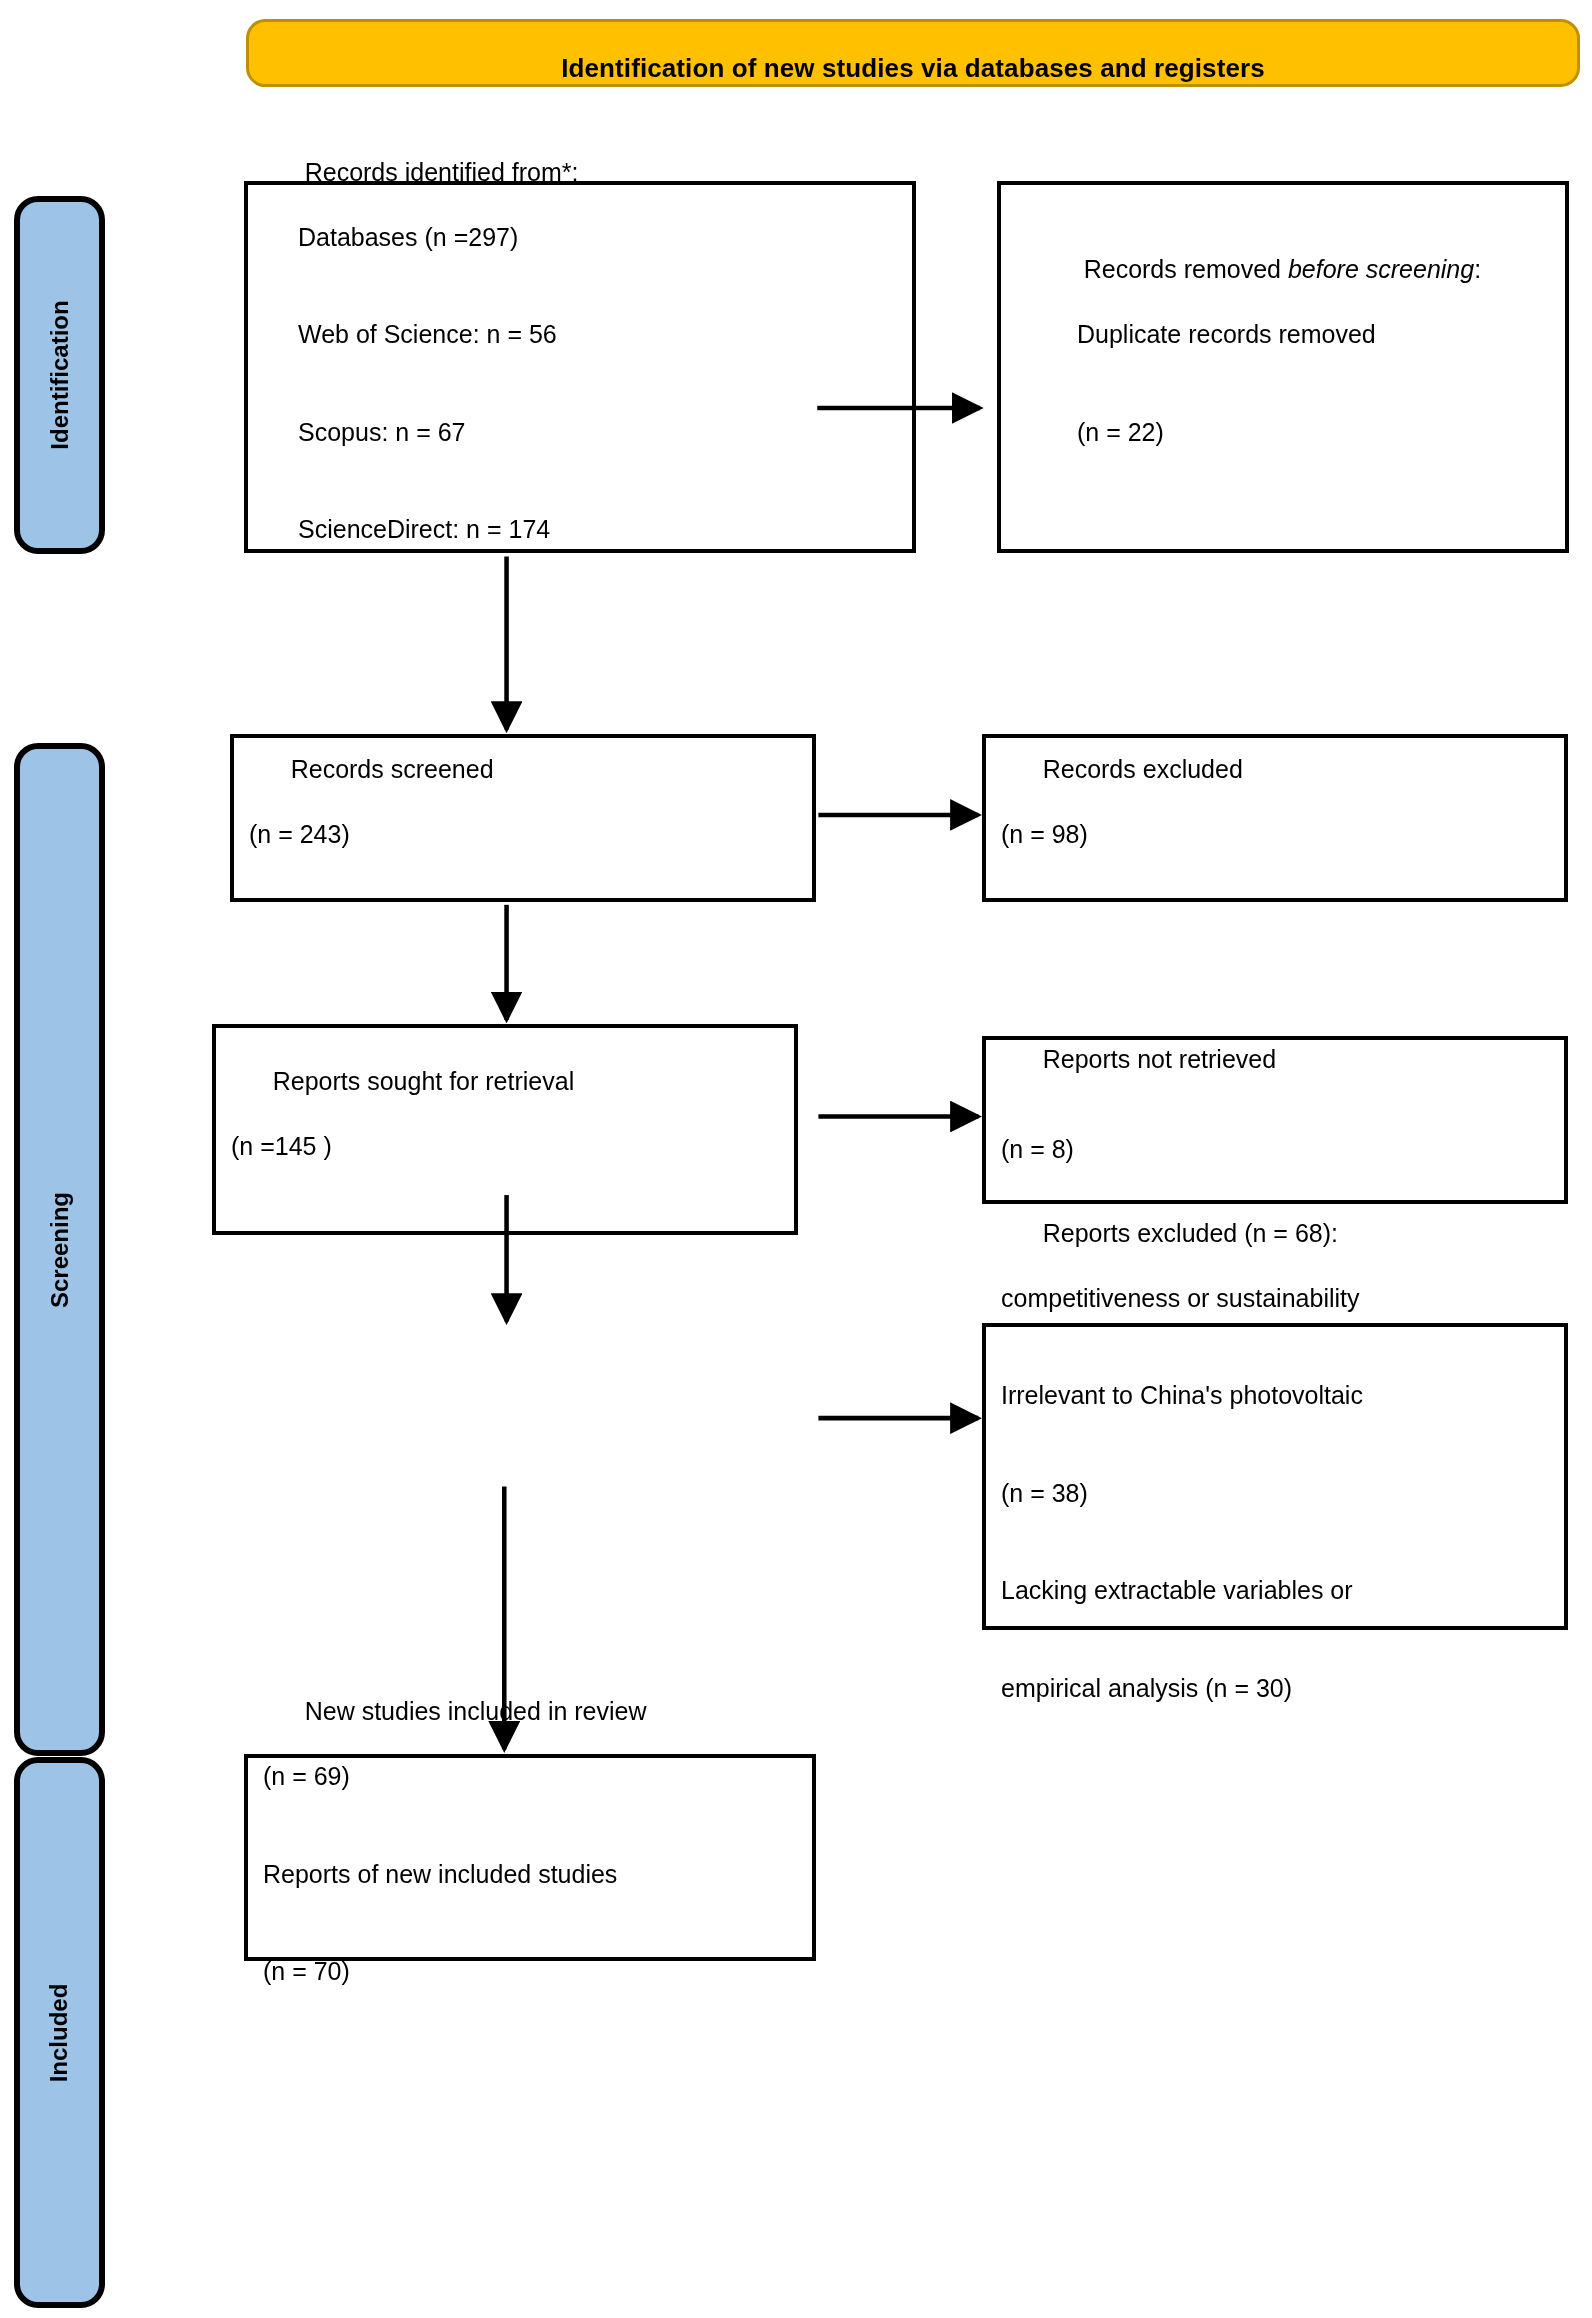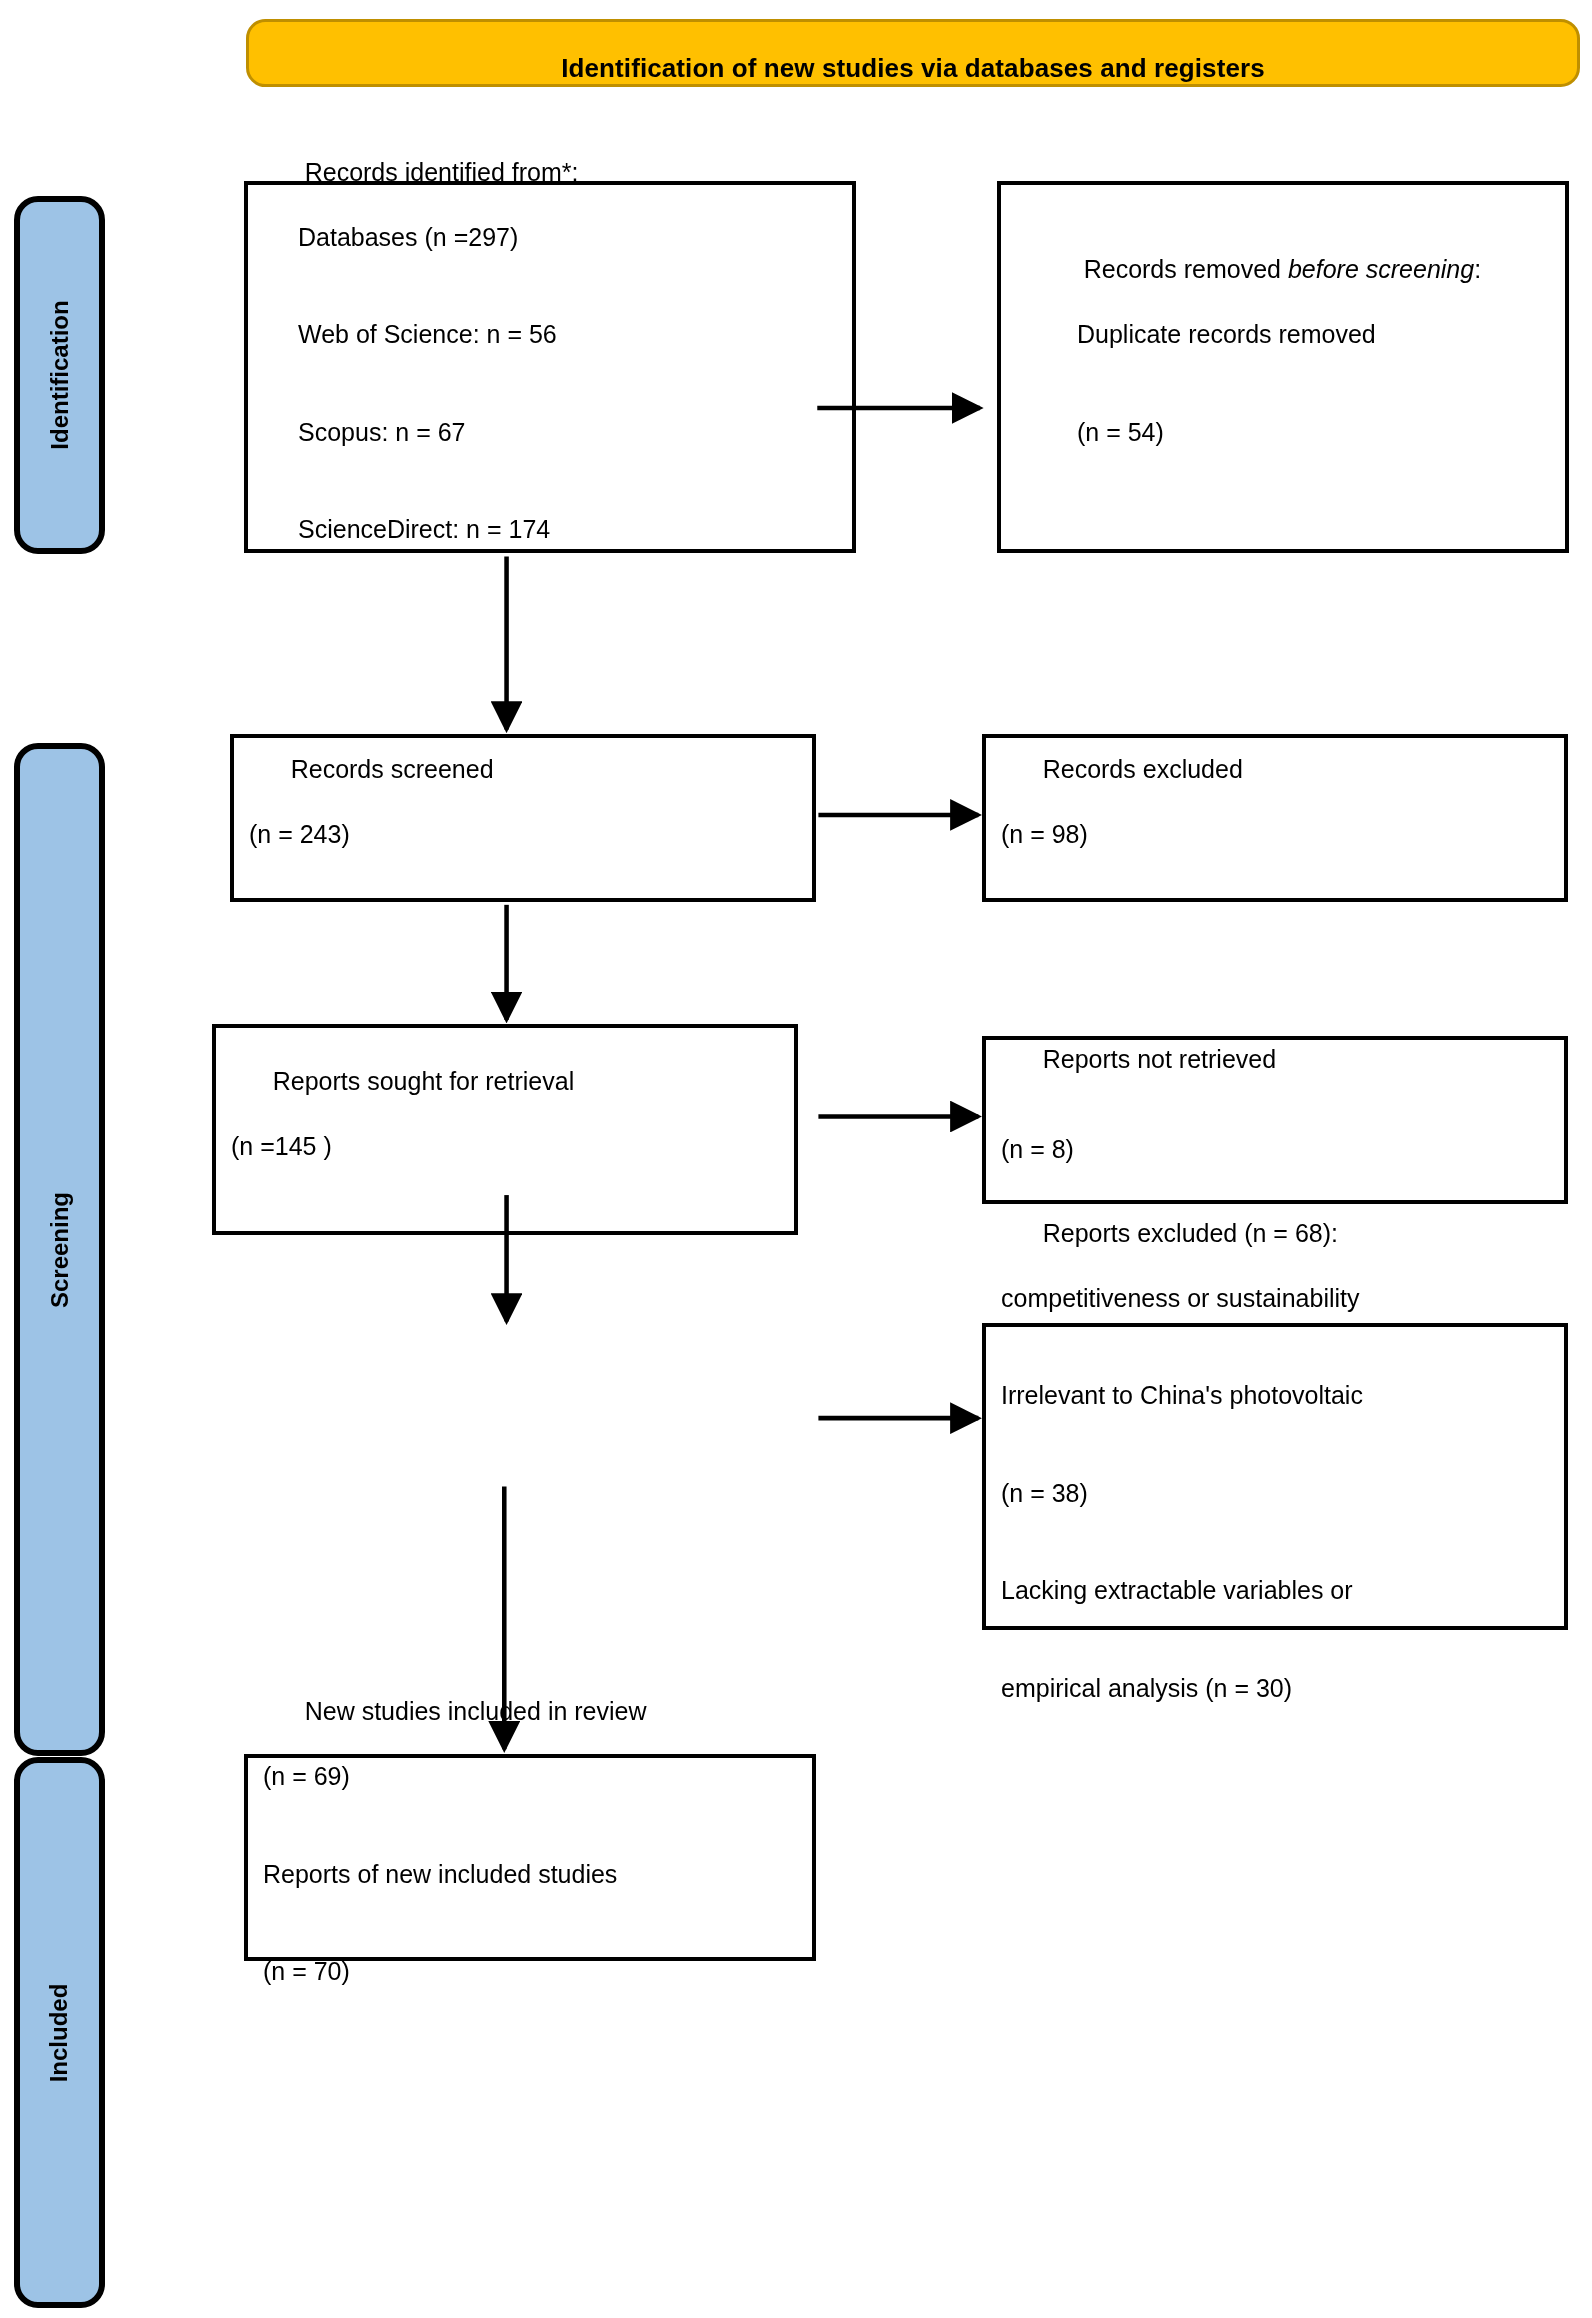--- a/index.html
+++ b/index.html
@@ -107,35 +107,35 @@
   </div>
 
   <div class="stage-band" style="left:14.2px; top:743px; width:91px; height:1013px;">
     <span class="stage-band-text">Screening</span>
   </div>
 
   <div class="stage-band" style="left:14.2px; top:1757px; width:91px; height:551px;">
     <span class="stage-band-text">Included</span>
   </div>
 
-  <div class="node-box" style="left:244px; top:181px; width:612px; height:372px;">
+  <div class="node-box" style="left:244px; top:181px; width:672px; height:372px;">
     <div class="node-text">
       <span>Records identified from*:</span>
       <span class="indent">Databases (n =297)</span>
       <span class="indent">Web of Science: n = 56</span>
       <span class="indent">Scopus: n = 67</span>
       <span class="indent">ScienceDirect: n = 174</span>
     </div>
   </div>
 
   <div class="node-box" style="left:997px; top:181px; width:572px; height:372px;padding-left:26px;">
     <div class="node-text">
       <span><span>Records removed </span><em>before screening</em><span>:</span></span>
       <span class="indent">Duplicate records removed</span>
-      <span class="indent">(n = 54)</span>
+      <span class="indent">(n = 22)</span>
     </div>
   </div>
 
   <div class="node-box" style="left:230px; top:734px; width:586px; height:168px;">
     <div class="node-text">
       <span>Records screened</span>
       <span style="display:block;">(n = 243)</span>
     </div>
   </div>
 

